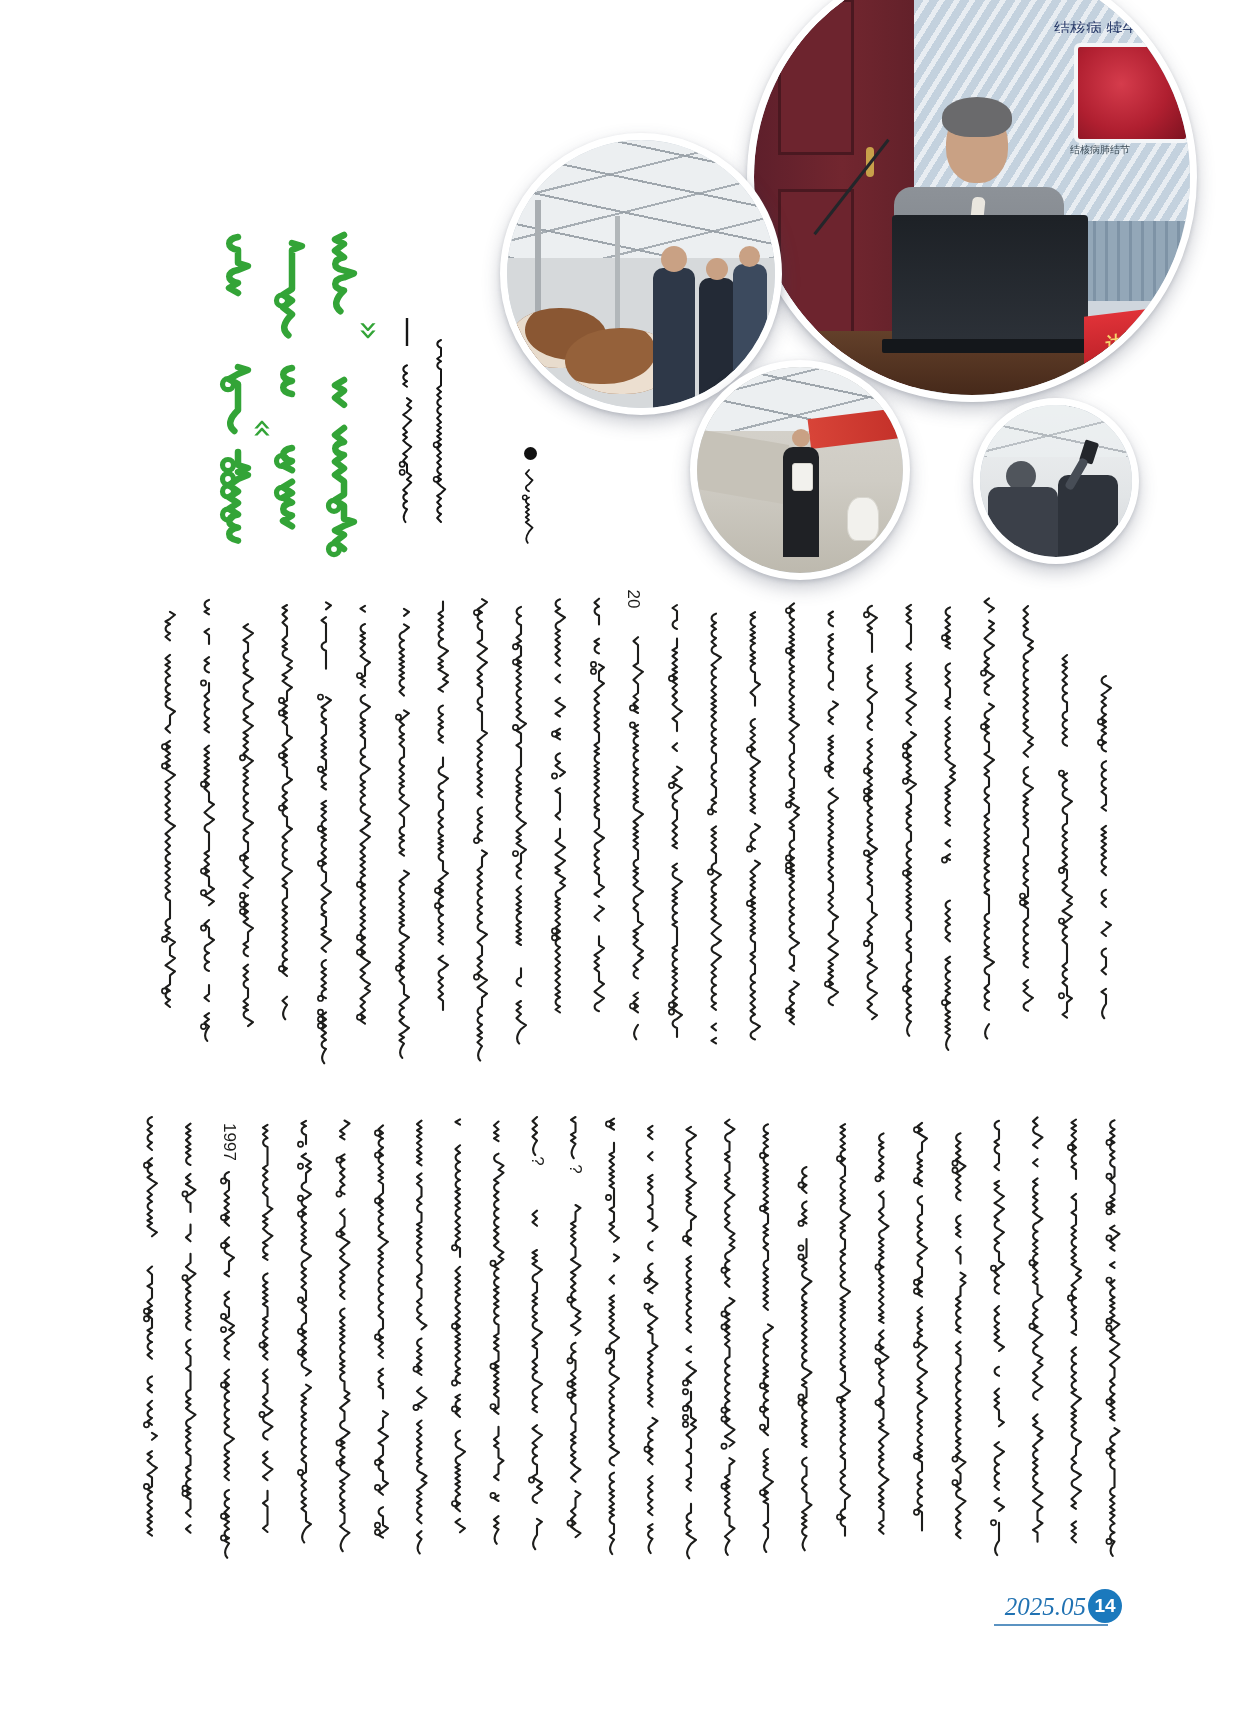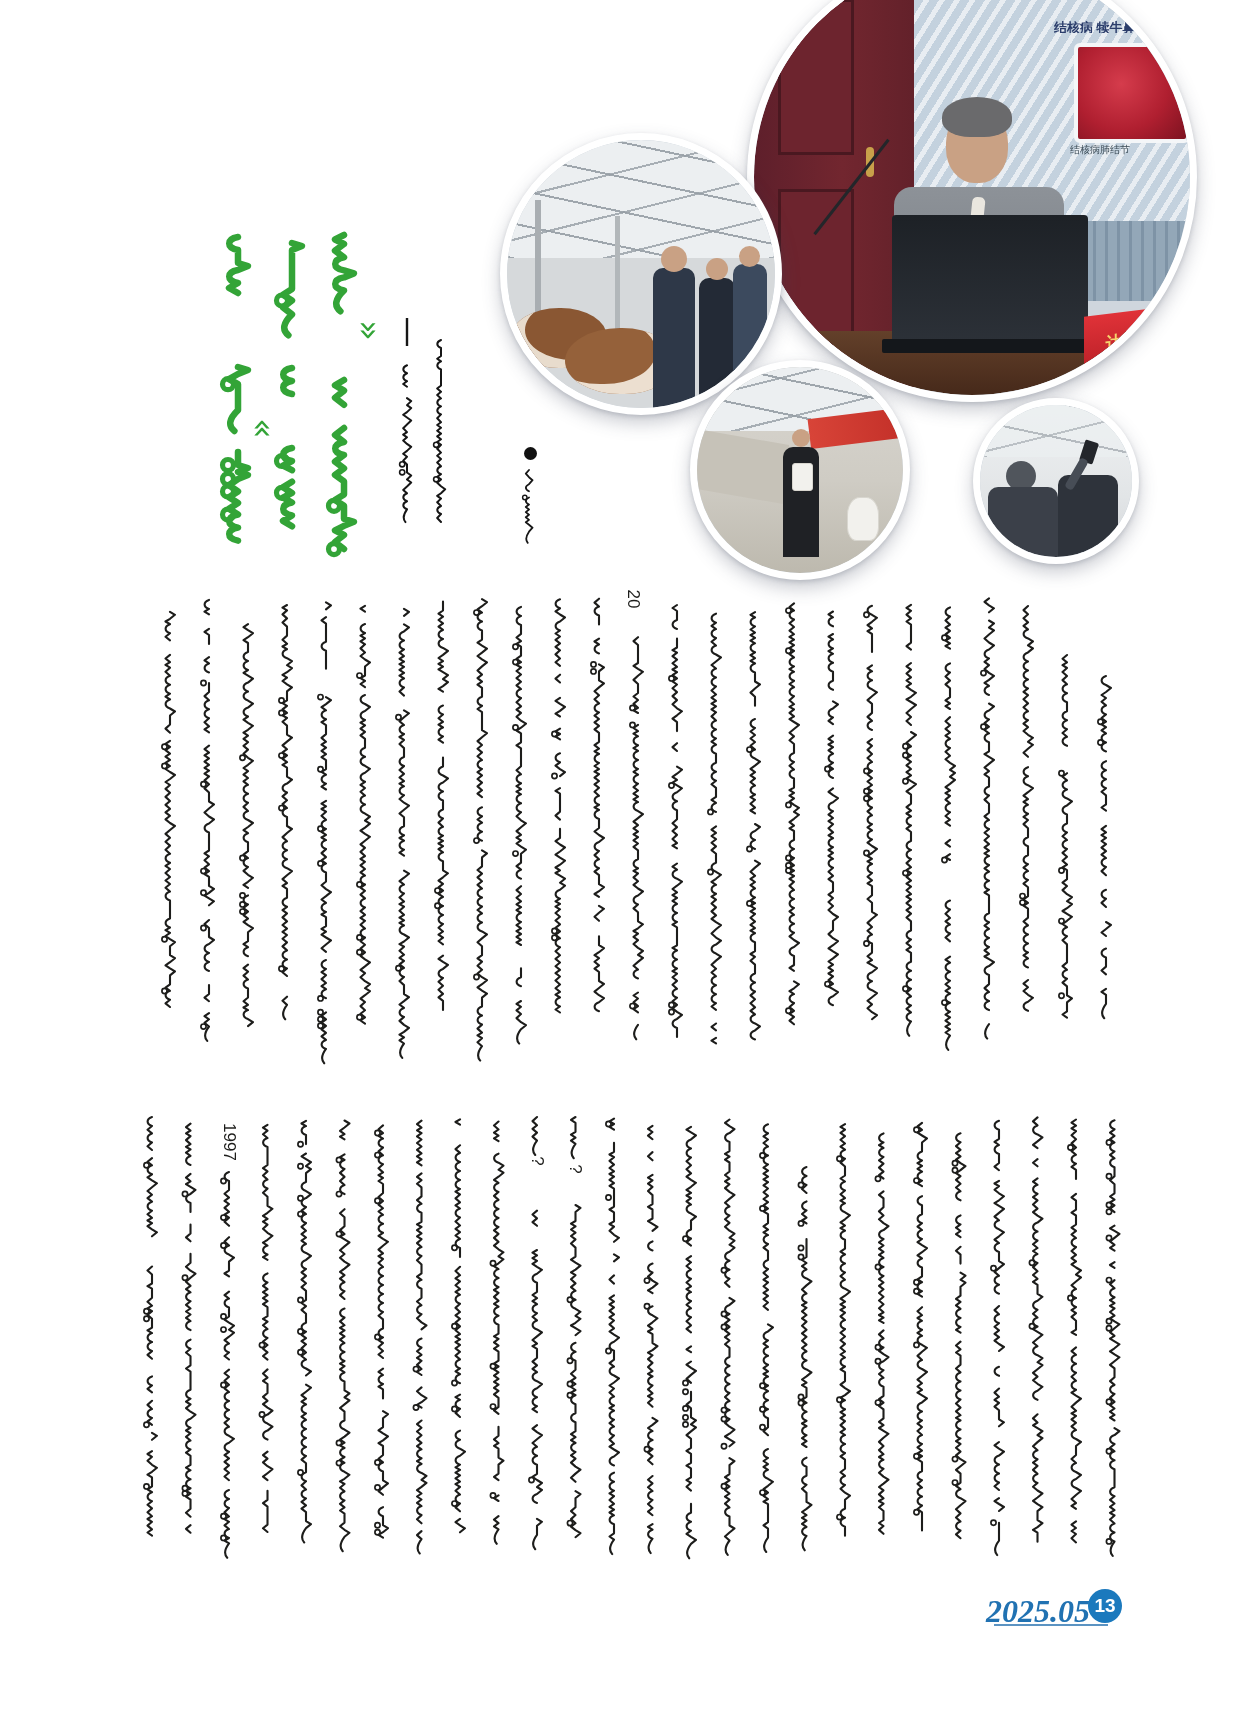--- a/index.html
+++ b/index.html
@@ -48,22 +48,22 @@
   .aisleBg{background:linear-gradient(180deg,#d9d6d0 0%,#cfccc4 55%,#bdb9ae 100%);}
   .banner{background:linear-gradient(90deg,#d84438,#c22f28);transform:rotate(-7deg);}
   .sack{background:#f2f1ed;border-radius:3px;border:1px solid #d8d6cf;}
 
   
   .audBg{background:linear-gradient(180deg,#eff1f2 0%,#e2e5e7 60%,#d4d7da 100%);}
 
   
   .footer-issue{
     position:absolute;left:986px;top:1593px;width:100px;text-align:right;
-    font-family:"Liberation Serif", serif;font-style:italic;font-weight:bold;
-    font-size:32px;letter-spacing:0px;color:#2172b2;
+    font-family:"Liberation Serif", serif;font-style:italic;font-weight:normal;
+    font-size:25px;letter-spacing:0px;color:#2172b2;
   }
   .footer-circle{
     position:absolute;left:1088px;top:1589px;width:34px;height:34px;border-radius:50%;
     background:#1b79bd;color:#fff;font-size:19px;font-weight:bold;
     display:flex;align-items:center;justify-content:center;
   }
   .footer-rule{position:absolute;left:994px;top:1624px;width:114px;height:2px;background:#5b93c2;}
 
   
   .tok{
@@ -382,21 +382,21 @@
         <circle cx="1109.0" cy="1401.8" r="2.6" fill="none" stroke="#1d1d1b" stroke-width="1.68"></circle>
         <circle cx="1109.0" cy="1451.3" r="2.6" fill="none" stroke="#1d1d1b" stroke-width="1.68"></circle>
         <circle cx="1109.0" cy="1541.4" r="2.6" fill="none" stroke="#1d1d1b" stroke-width="1.68"></circle>
         <path d=" M 1114.5 1120.3 c -5.8500000000000005 2 -5.8500000000000005 7 0 9 l -4.5 3.3 l 4.5 3.3 l -4.5 3.3 l 4.5 3.3 c -5.8500000000000005 2 -5.8500000000000005 7 0 9 l -4.5 3.4 l 4.5 3.4 c -5.8500000000000005 2 -5.8500000000000005 7 0 9 l 0 9 l -4.5 4.0 l 4.5 4.0 l 0 9 l -4.5 3.2 l 4.5 3.2 l -4.5 2.8 l 4.5 2.8 l -4.5 3.4 l 4.5 3.4 M 1114.5 1225.7 l -4.5 2.6 l 4.5 2.6 l 4.95 3 l -4.95 4 l -4.5 3.5 l 4.5 3.5 l -4.5 2.9 l 4.5 2.9 M 1114.5 1262.1 l -4.5 2.9 l 4.5 2.9 M 1114.5 1280.1 l -4.5 4.1 l 4.5 4.1 c -5.8500000000000005 2 -5.8500000000000005 7 0 9 l -4.5 2.9 l 4.5 2.9 l -4.5 2.7 l 4.5 2.7 l -4.5 3.5 l 4.5 3.5 l -4.5 2.9 l 4.5 2.9 l 4.95 3 l -4.95 4 l -4.5 3.8 l 4.5 3.8 l -4.5 2.7 l 4.5 2.7 l 4.95 3 l -4.95 4 l -4.5 3.0 l 4.5 3.0 l 4.95 3 l -4.95 4 l -4.5 3.5 l 4.5 3.5 l 0 9 l -4.5 3.8 l 4.5 3.8 c -5.8500000000000005 2 -5.8500000000000005 7 0 9 l -4.5 4.0 l 4.5 4.0 l -4.5 3.3 l 4.5 3.3 l -4.5 3.2 l 4.5 3.2 l -4.5 2.8 l 4.5 2.8 M 1114.5 1428.1 l 4.95 3 l -4.95 4 c -5.8500000000000005 2 -5.8500000000000005 7 0 9 l -4.5 3.6 l 4.5 3.6 c -5.8500000000000005 2 -5.8500000000000005 7 0 9 c -5.8500000000000005 2 -5.8500000000000005 7 0 9 l 0 9 l 0 9 c -5.8500000000000005 2 -5.8500000000000005 7 0 9 l -4.5 3.6 l 4.5 3.6 l -4.5 3.3 l 4.5 3.3 l -4.5 2.7 l 4.5 2.7 l -4.5 4.0 l 4.5 4.0 c -5.8500000000000005 2 -5.8500000000000005 7 0 9 c -5.8500000000000005 2 -5.8500000000000005 7 0 9 q -6.75 9 -1.8 14.4" fill="none" stroke="#1d1d1b" stroke-width="2.1" stroke-linejoin="round" stroke-linecap="round"></path>
       </g>
   </svg>
 
   <div class="ph" style="left:747px;top:-48px;width:436px;height:436px;">
     <div class="inner">
       <div class="abs screenP" style="left:150px;top:0;width:286px;height:262px;"></div>
-      <div class="abs cjk" style="left:300px;top:60px;width:130px;height:14px;font-size:13px;color:#2b3d6b;font-weight:bold;">结核病 犊牛鼻</div>
+      <div class="abs cjk" style="left:300px;top:60px;width:130px;height:14px;font-size:16px;color:#2b3d6b;">结核病 犊牛鼻</div>
       <div class="abs meat" style="left:320px;top:84px;width:108px;height:92px;"></div>
       <div class="abs cjk" style="left:316px;top:184px;width:120px;height:13px;font-size:10px;color:#3a4a55;">结核病肺结节</div>
       <div class="abs door" style="left:0;top:0;width:160px;height:436px;">
         <div class="panel" style="left:24px;top:40px;width:70px;height:150px;"></div>
         <div class="panel" style="left:24px;top:230px;width:70px;height:150px;"></div>
         <div class="abs" style="left:112px;top:188px;width:8px;height:30px;background:#c8a04a;border-radius:4px;"></div>
       </div>
       <div class="abs blinds" style="left:150px;top:262px;width:286px;height:80px;"></div>
       <div class="abs desk" style="left:0;top:372px;width:436px;height:64px;"></div>
       <div class="abs sweater" style="left:140px;top:228px;width:170px;height:150px;"></div>
@@ -451,16 +451,16 @@
   </div>
 
   <div class="bullet-dot"></div>
 
   <span class="tok" style="left:616px;top:590px;width:34px;height:18px;">20</span>
   <span class="tok" style="left:203px;top:1133px;width:52px;height:18px;">1997</span>
   <span class="tok" style="left:528px;top:1152px;width:18px;height:18px;">?</span>
   <span class="tok" style="left:566px;top:1160px;width:18px;height:18px;">?</span>
 
   <div class="footer-issue">2025.05</div>
-  <div class="footer-circle">13</div>
+  <div class="footer-circle">14</div>
   <div class="footer-rule"></div>
 
 </div>
 
 </body></html>

